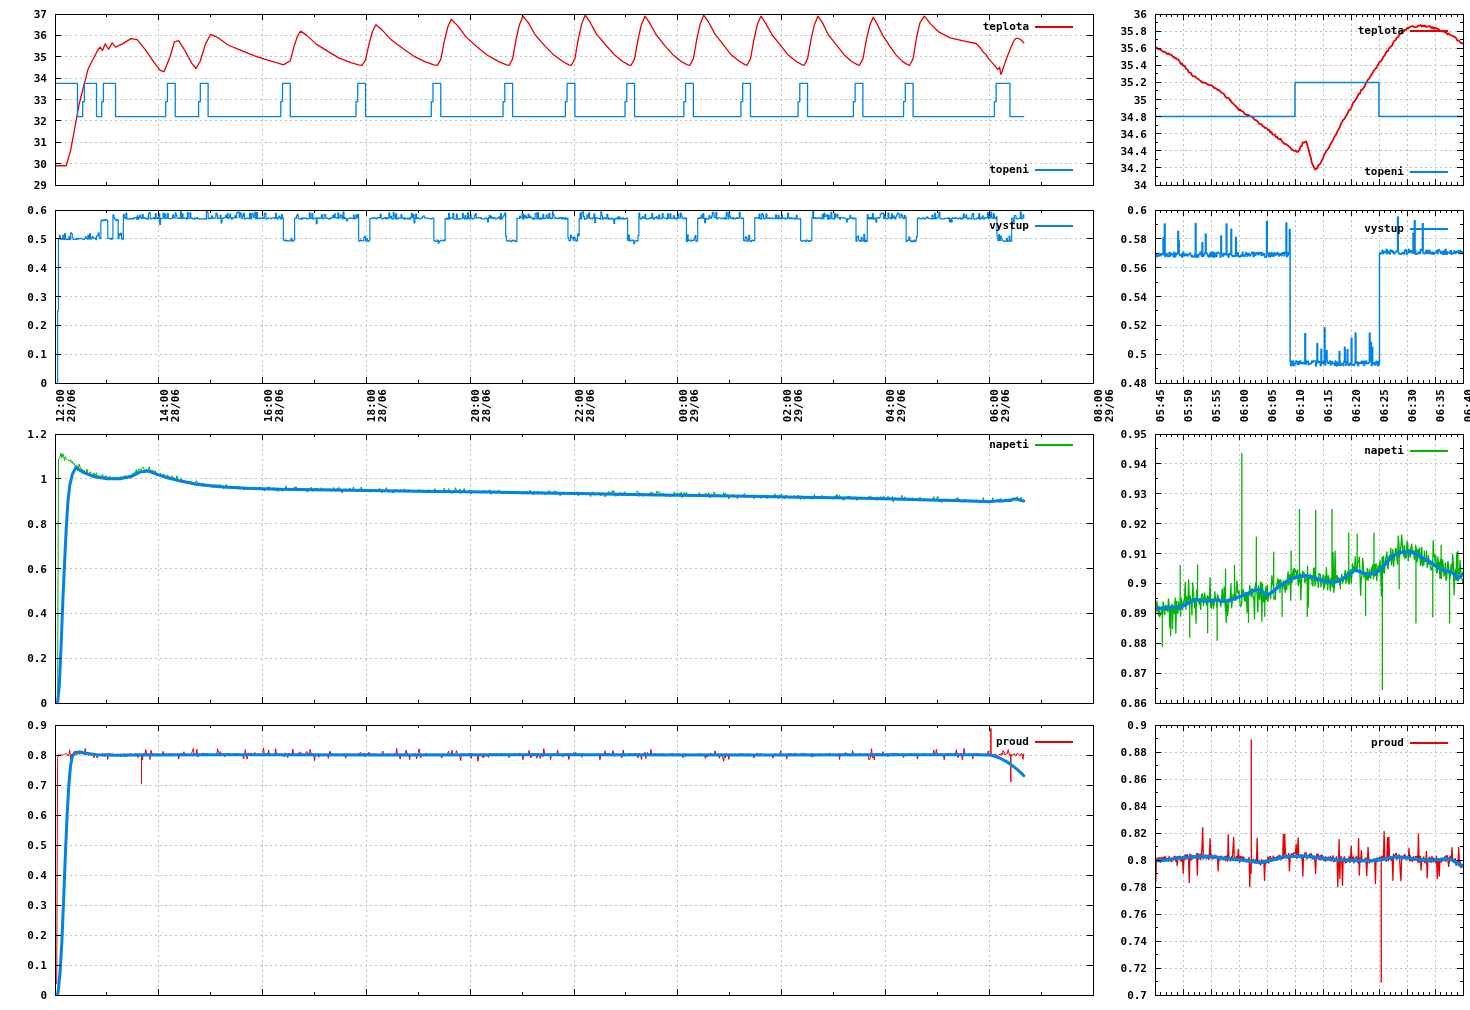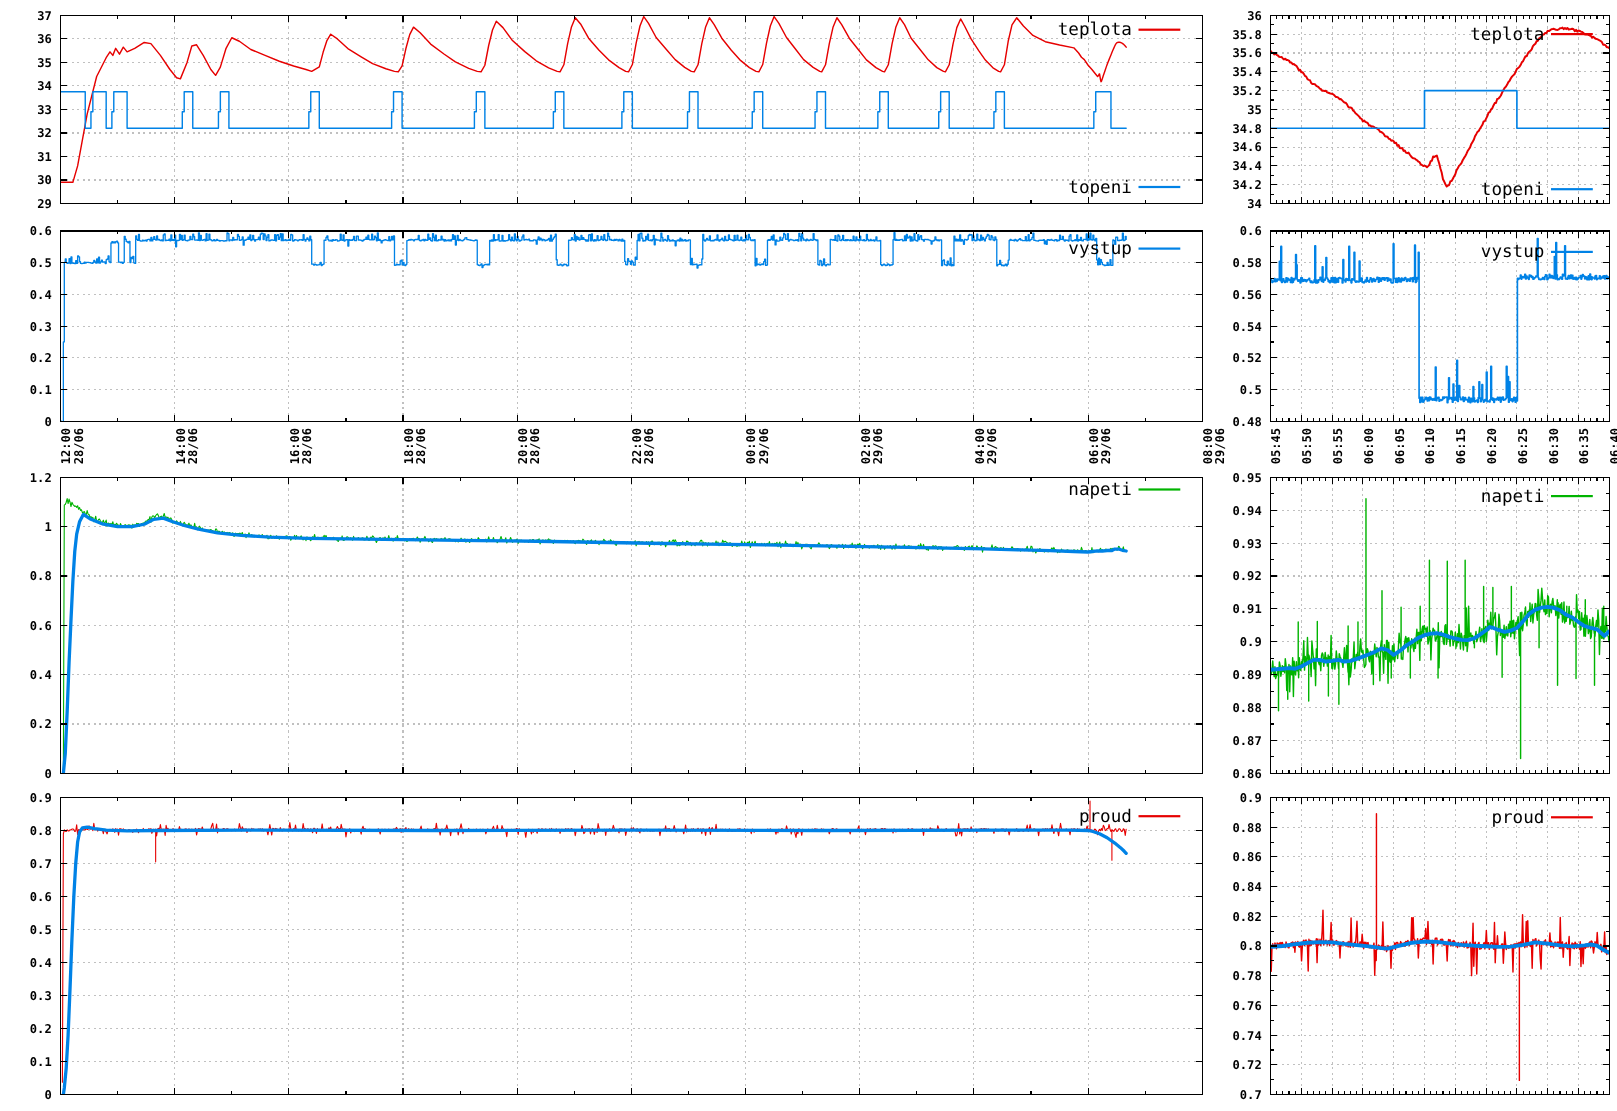--- a/index.html
+++ b/index.html
@@ -1,21 +1,21 @@
 <!DOCTYPE html>
 <html><head>
 <meta charset="utf-8">
 <style>
   html,body{margin:0;padding:0;background:#ffffff;}
   .page{position:relative;width:1470px;height:1010px;background:#ffffff;overflow:hidden;
         font-family:"DejaVu Sans Mono","Liberation Mono",monospace;}
   .chart-layer{position:absolute;left:0;top:0;}
   .panel-marker{position:absolute;pointer-events:none;}
   .legend{position:absolute;display:flex;align-items:center;gap:6px;
-          font-size:16px;font-weight:normal;color:#000;line-height:12px;text-align:right;}
+          font-size:11px;font-weight:bold;color:#000;line-height:12px;text-align:right;}
   .legend-line{display:inline-block;width:38px;height:2px;background:#888;}
 </style>
 </head>
 <body>
 
 <div class="page">
   <svg class="chart-layer" id="plot-svg" width="1470" height="1010">
       <line x1="158.8" y1="14" x2="158.8" y2="185" stroke="#c0c0c0" stroke-width="1" stroke-dasharray="2 3" shape-rendering="crispEdges"></line>
       <line x1="262.6" y1="14" x2="262.6" y2="185" stroke="#c0c0c0" stroke-width="1" stroke-dasharray="2 3" shape-rendering="crispEdges"></line>
       <line x1="366.4" y1="14" x2="366.4" y2="185" stroke="#c0c0c0" stroke-width="1" stroke-dasharray="2 3" shape-rendering="crispEdges"></line>

